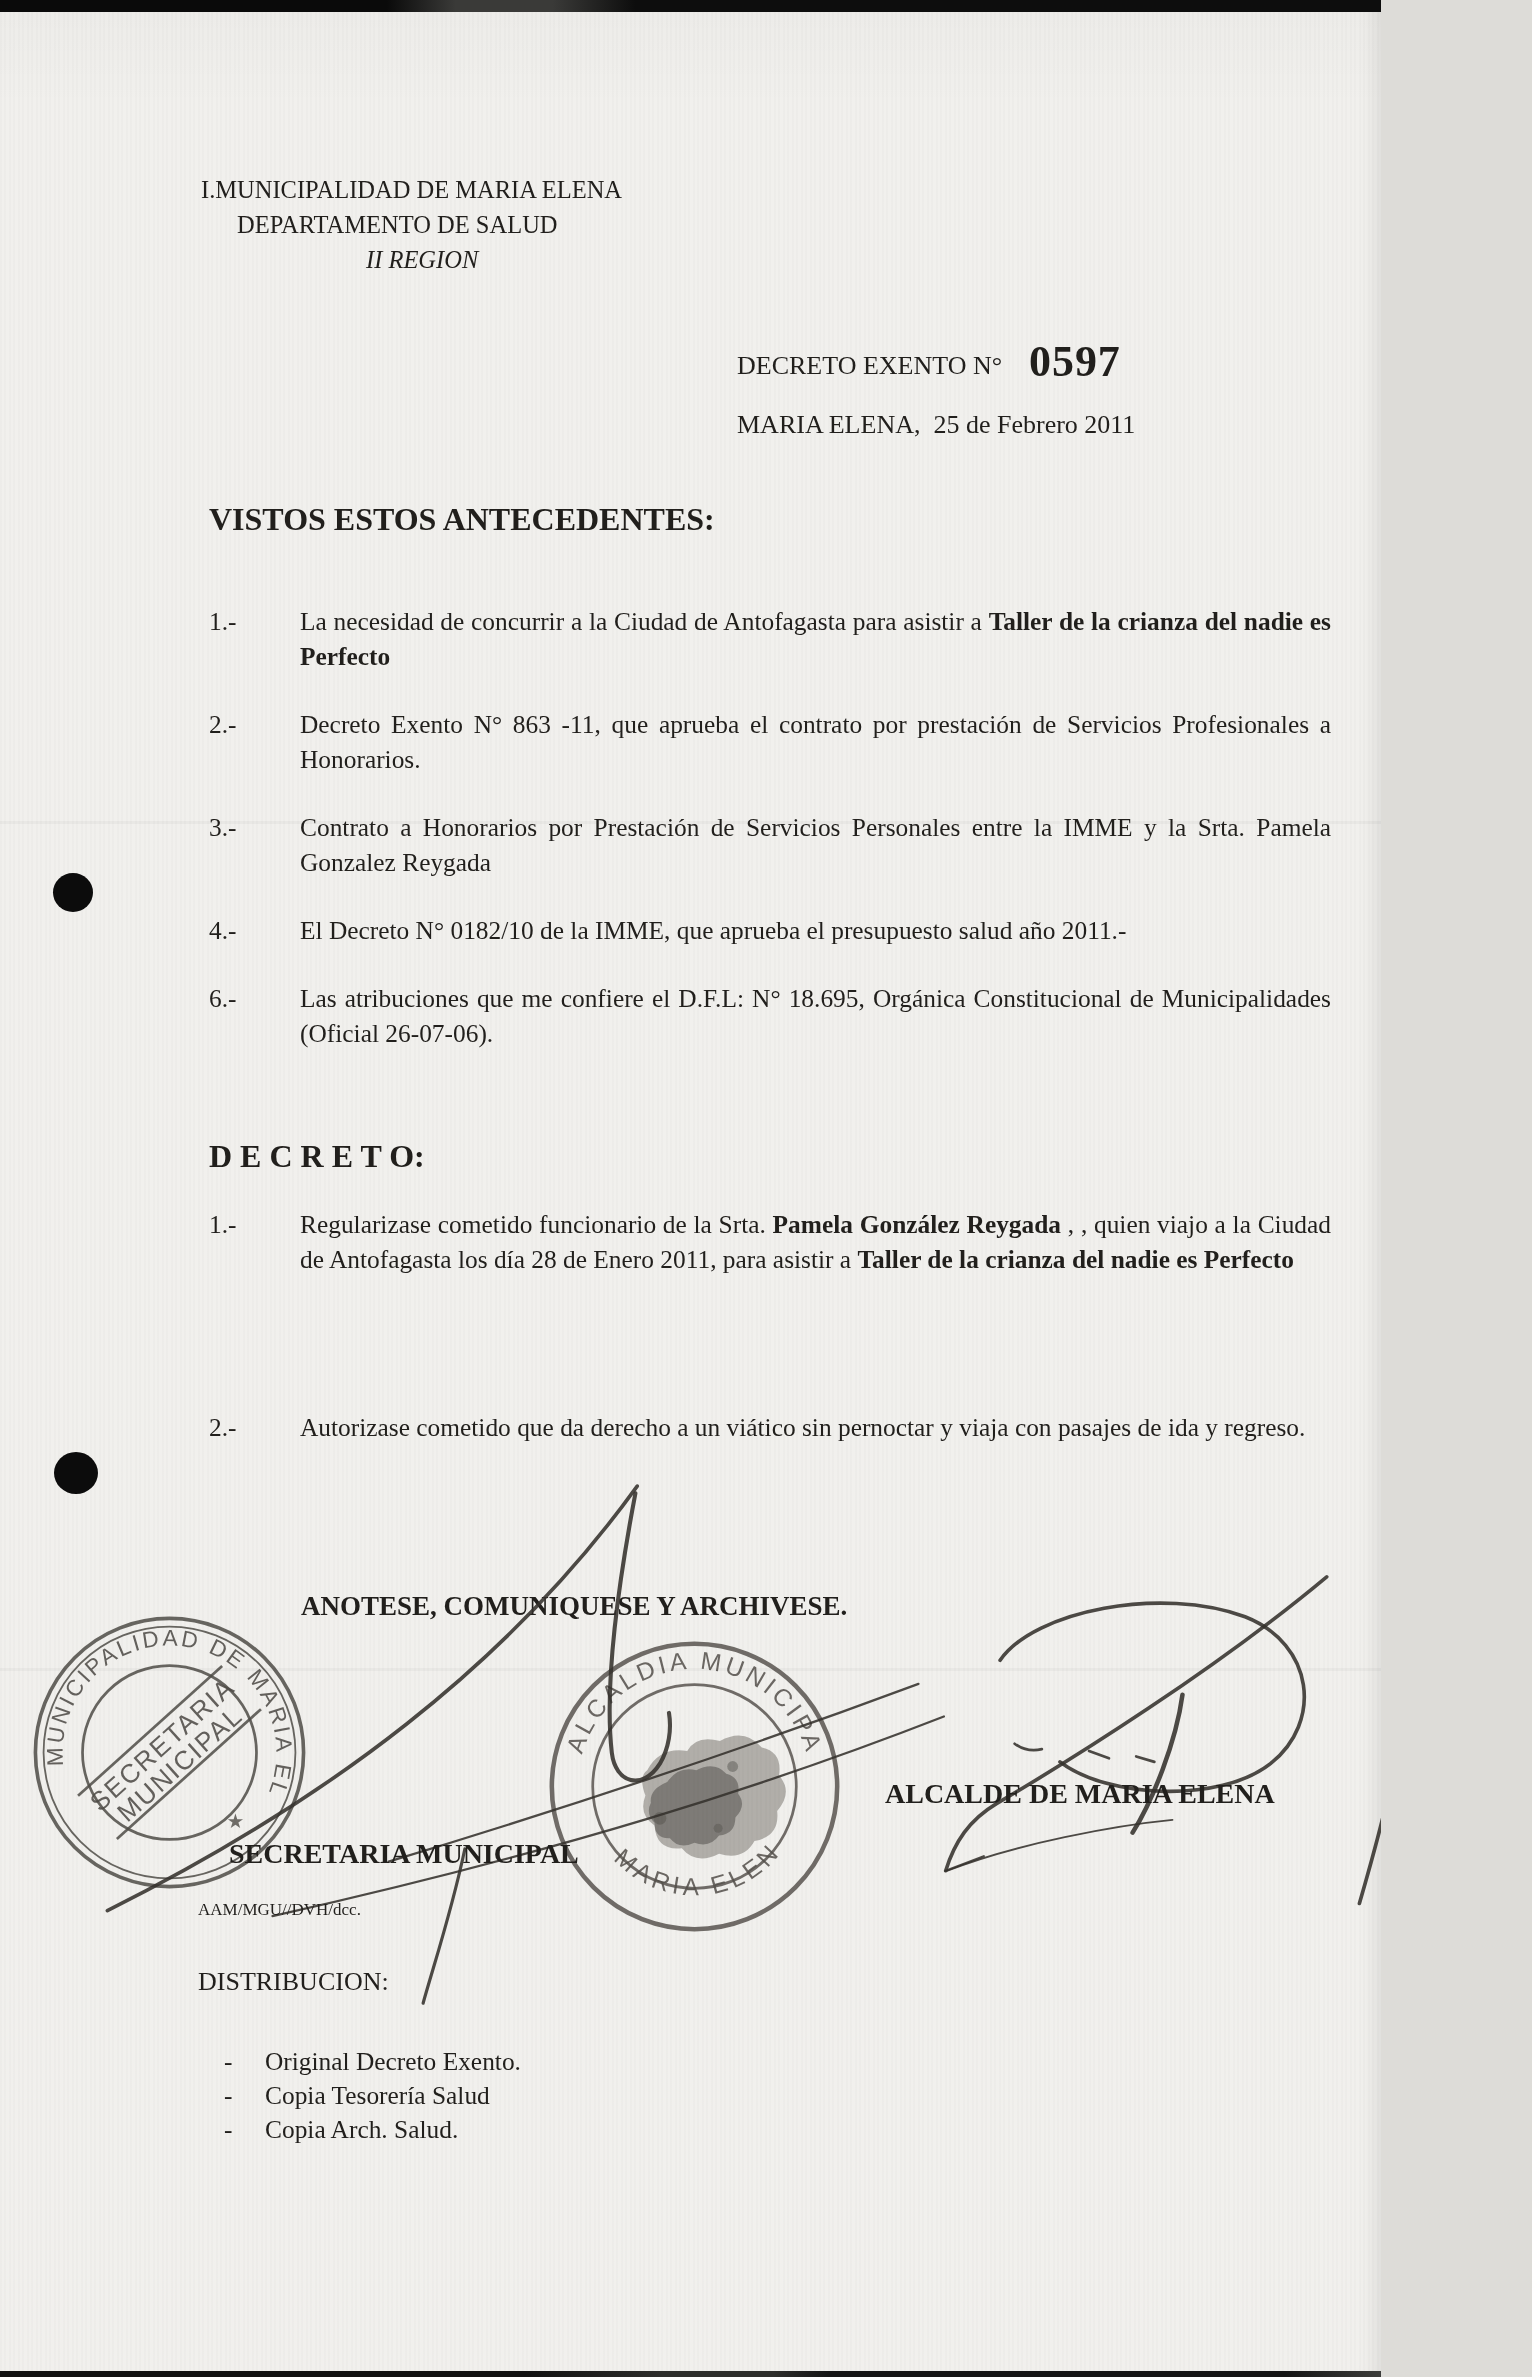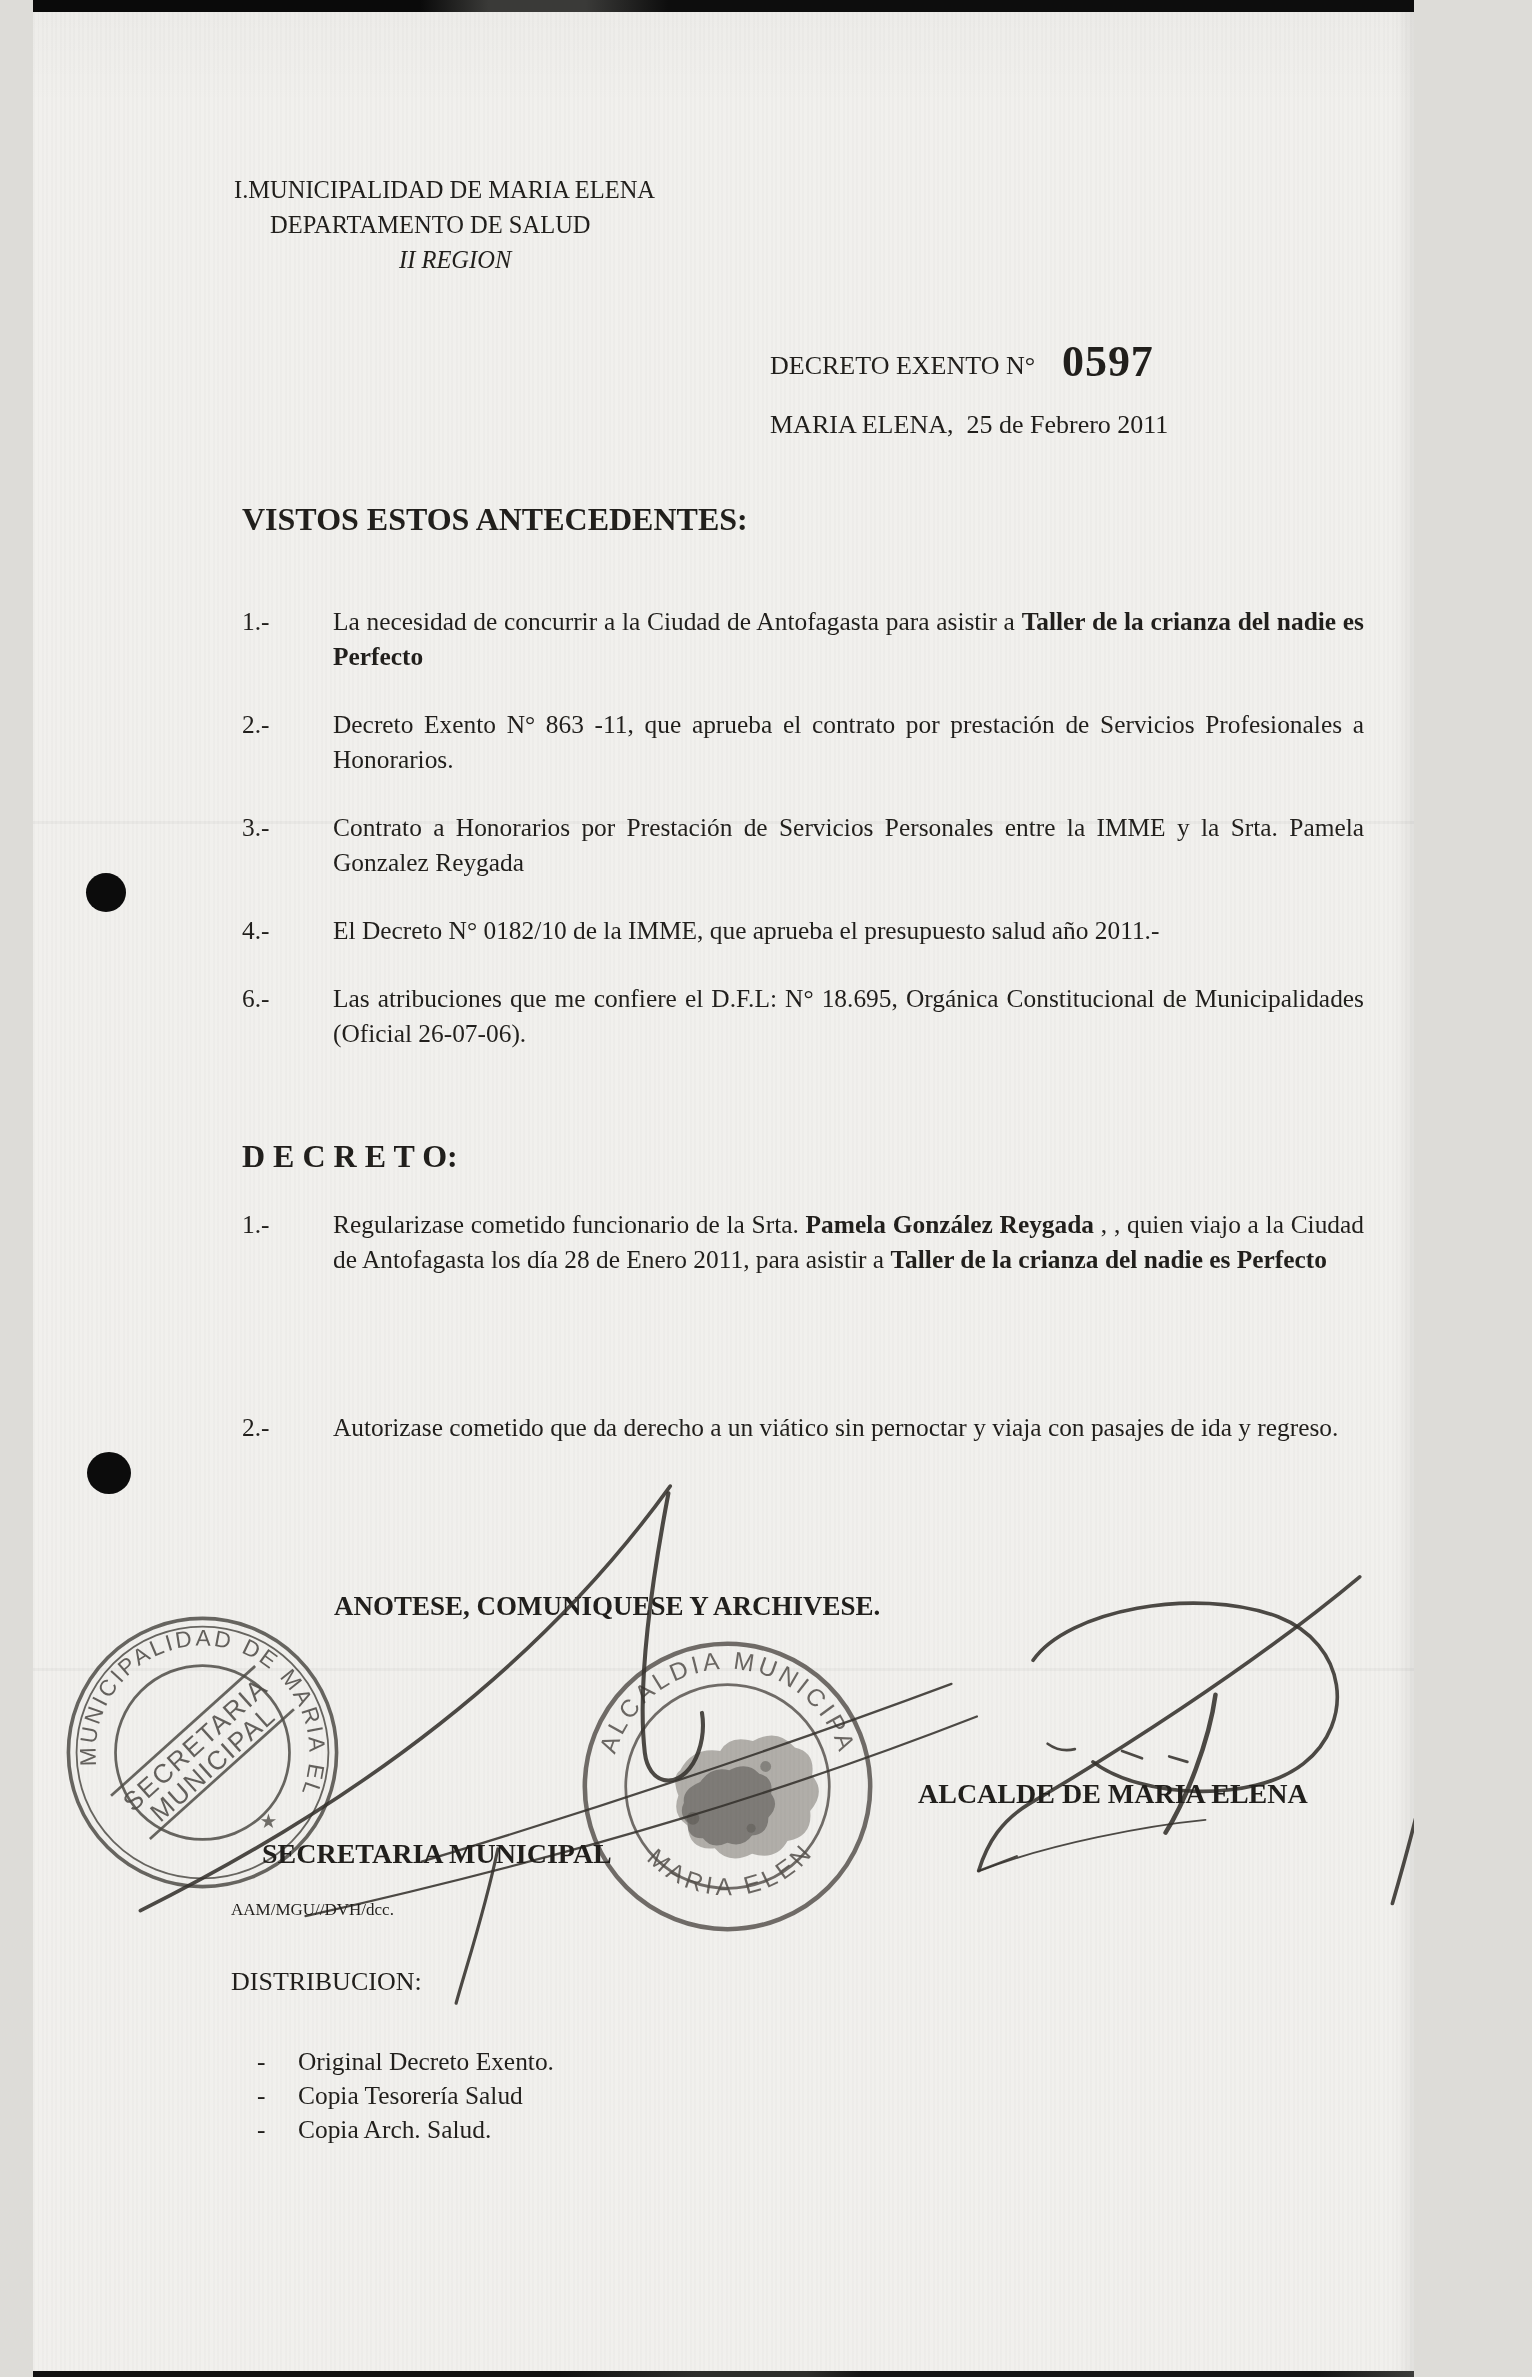--- a/index.html
+++ b/index.html
@@ -7,21 +7,20 @@
     position:relative;
     width:1381px;height:2377px;
     background:#f1f0ed;
     background-image:
       repeating-linear-gradient(90deg, rgba(0,0,0,0.014) 0 1.8px, rgba(0,0,0,0) 1.8px 4.5px),
       linear-gradient(180deg, rgba(0,0,0,0.02), rgba(0,0,0,0) 109px);
     box-shadow: inset -14.5px 0 20px -11px rgba(0,0,0,0.10), inset 0 14.5px 14.5px -12.7px rgba(0,0,0,0.06);
     overflow:hidden;
     font-family:"Liberation Serif", serif;
     color:#211f1c;
-    margin-left:33px;
   }
   .scan-bar-top{position:absolute;top:0;left:0;width:100%;height:11.8px;
     background:linear-gradient(90deg,#0a0a0a 0 28%, #3a3a38 33% 40%, #0d0d0d 46% 100%);}
   .scan-bar-bottom{position:absolute;bottom:0;left:0;width:100%;height:6.4px;
     background:linear-gradient(90deg,#111 0 38%, #2e2e2c 48% 56%, #151515 60% 93%, #3d3d3b 100%);}
   .crease{position:absolute;left:0;width:100%;height:2.7px;background:rgba(0,0,0,0.03);}
   .hole{position:absolute;background:#0c0c0c;border-radius:50%;}
   .hole.h1{left:53px;top:873px;width:40px;height:39px;}
   .hole.h2{left:54px;top:1452px;width:44px;height:42px;}
 

